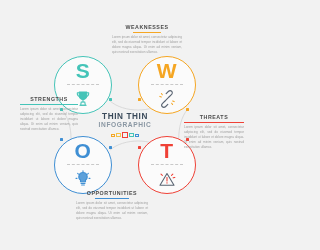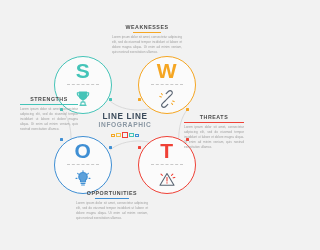--- a/index.html
+++ b/index.html
@@ -246,21 +246,21 @@
         <path d="M17.4 7.6l1.6-1.4" stroke="#ef4136"></path>
         <path d="M19.4 10.6l2-0.5" stroke="#ef4136"></path>
         <path d="M6.4 7.6 4.8 6.2" stroke="#ef4136"></path>
       </svg>
     </div>
   </div>
   <span class="anchor" style="left:138px; top:146px; background:#ef4136;"></span>
   <span class="anchor" style="left:186px; top:138px; background:#ef4136;"></span>
 
   <div id="center-logo">
-    <div class="l1">LINE LINE</div>
+    <div class="l1">THIN THIN</div>
     <div class="l2">INFOGRAPHIC</div>
     <div class="dots">
       <span class="logo-dot sm" style="border-color:#f5a623;"></span>
       <span class="logo-dot md" style="border-color:#f3c34a;"></span>
       <span class="logo-dot lg" style="border-color:#ef4136;"></span>
       <span class="logo-dot md" style="border-color:#45c4b8;"></span>
       <span class="logo-dot sm" style="border-color:#3f8fd4;"></span>
     </div>
   </div>
 

